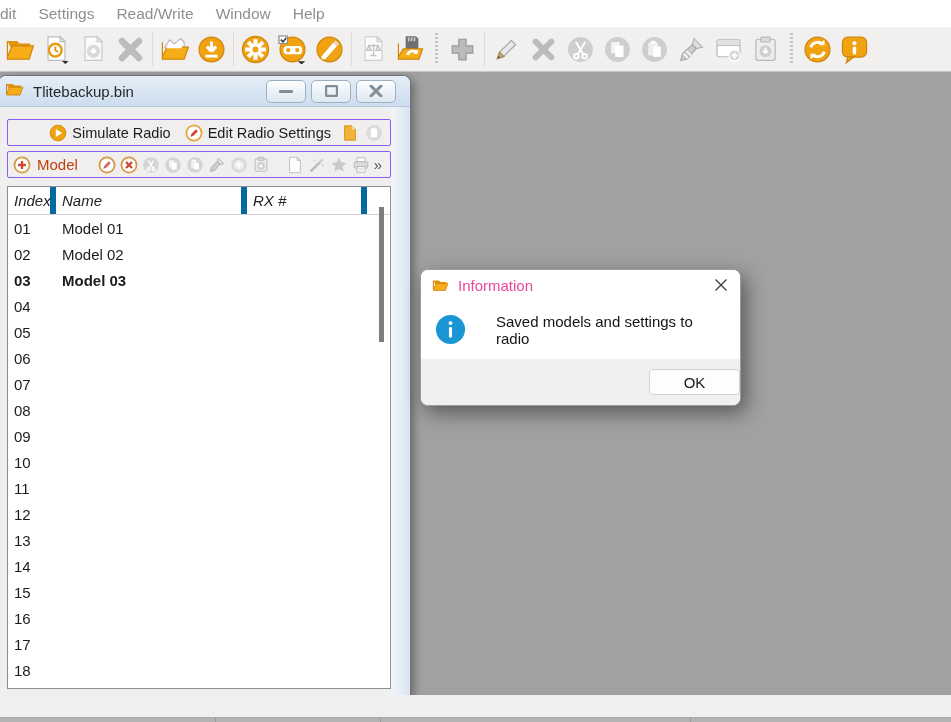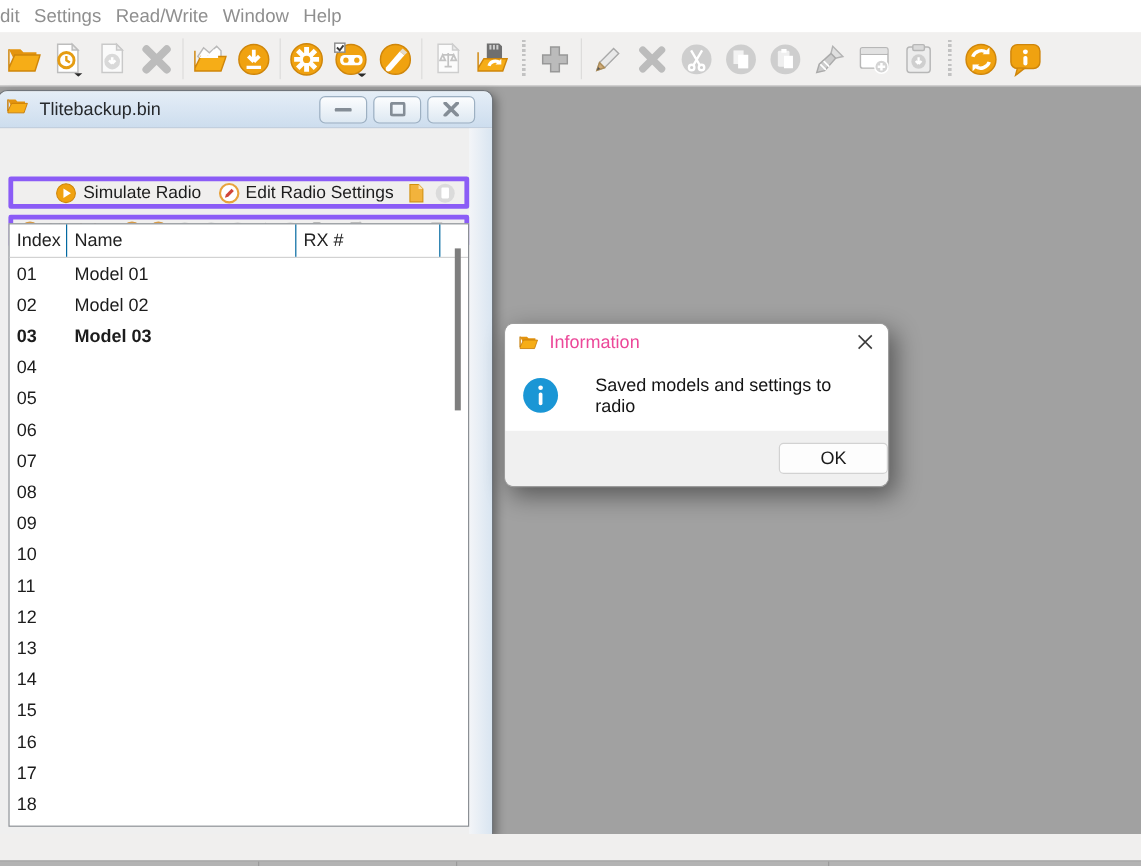--- a/index.html
+++ b/index.html
@@ -1,21 +1,21 @@
 <!DOCTYPE html>
 <html><head>
 <meta charset="utf-8">
 <style>
   * { box-sizing: border-box; margin: 0; padding: 0; }
   html,body { width:951px; height:722px; overflow:hidden; }
   body { position:relative; background:#f0efee; font-family:"Liberation Sans",sans-serif; }
 
   
   #menubar { position:absolute; top:0; left:0; right:0; height:27px; background:#ffffff;
-             display:flex; align-items:center; gap:12px; }
+             display:flex; align-items:center; gap:22px; }
   .menu-item { font-size:15.5px; color:#8f8f8f; white-space:nowrap; cursor:default; }
 
   
   #main-toolbar { position:absolute; top:27px; left:0; right:0; height:45px; background:#f1f0ef;
                   border-bottom:1px solid #c6c6c6; display:flex; align-items:center; padding-left:1px; }
   .tb-group { display:flex; align-items:center; }
   .tb-sep { width:1px; height:34px; background:#dddcdb; margin:0 3px; }
   .tb-handle { width:3px; height:32px; margin:0 6px;
                background-image:repeating-linear-gradient(#c2c2c2 0 2px, transparent 2px 4px); }
   .tb-btn { width:37px; height:40px; display:flex; align-items:center; justify-content:center; }
@@ -32,40 +32,40 @@
   .cw-titlebar { height:31px; flex:none; background:linear-gradient(#e5eef7,#cdddee);
                  border-bottom:1px solid #b9c9da; display:flex; align-items:center; padding:0 6px; }
   .cw-title { font-size:15px; color:#26292c; margin-left:9px; flex:1; }
   .cw-controls { display:flex; gap:5px; margin-right:8px; }
   .cw-btn { width:40px; height:23px; border:1px solid #9db0c2; border-radius:5px;
             background:linear-gradient(#fcfdfe,#dde8f2); display:flex; align-items:center; justify-content:center; }
   .cw-body { flex:1; position:relative; background:#efefef; }
   .cw-right-margin { position:absolute; top:0; bottom:0; right:0; width:19px;
                      background:linear-gradient(to right,#f3f5f8,#d9e5f1); }
 
-  .cw-toolbar { position:absolute; left:8px; width:384px; height:27px; border:4px solid #8b5cf6;
-                border-radius:2px; background:#f0efee; display:flex; align-items:center;margin-top:28px; }
+  .cw-toolbar { position:absolute; left:8px; width:384px; height:27px; border:1px solid #8b5cf6;
+                border-radius:2px; background:#f0efee; display:flex; align-items:center; }
   #radio-toolbar { top:12px; justify-content:flex-end; padding-right:7px; gap:14px; }
   .rt-btn { display:flex; align-items:center; gap:5px; font-size:14.5px; color:#1c1c1c; cursor:default; }
   .rt-btn svg, .mt-icon svg { width:18px; height:18px; display:block; }
   #radio-toolbar .solo-icon svg { width:18px; height:18px; display:block; }
   #radio-toolbar .iconpair { display:flex; gap:6px; margin-left:-4px; }
 
   #model-toolbar { top:44px; padding:0 5px; gap:4px; }
   #model-toolbar .label { font-size:15px; color:#c2410c; margin:0 4px 0 1px; }
   .mt-sep { width:1px; height:19px; background:#d4d4d4; margin:0 4px; }
   .mt-icon { width:20px; height:20px; display:flex; align-items:center; justify-content:center; }
   .mt-overflow { margin-left:auto; font-size:15px; color:#555; padding-right:4px; }
 
   
   #model-table { position:absolute; left:8px; top:79px; width:384px; height:503px;
                  background:#ffffff; border:1px solid #8b8f94; font-size:15px; color:#1c1c1c; }
   .mtbl-header { display:flex; height:28px; align-items:center; border-bottom:1px solid #d2d2d2; }
   .mtbl-header .hc { height:100%; display:flex; align-items:center; padding-left:6px;
-                     border-right:1px solid #0369a1; color:#222; }
+                     border-right:6px solid #0369a1; color:#222;font-style:italic; }
   .hc.c1 { width:48px; } .hc.c2 { width:191px; } .hc.c3 { width:120px; }
   .mtbl-row { display:flex; height:26px; align-items:center; }
   .mtbl-row .c1 { width:48px; padding-left:6px; }
   .mtbl-row .c2 { width:191px; padding-left:6px; }
   .mtbl-row .c3 { width:120px; padding-left:6px; }
   .mtbl-row.bold { font-weight:bold; }
   .scroll-track { position:absolute; top:2px; bottom:2px; right:4px; width:9px; }
   .scroll-thumb { position:absolute; right:2px; top:18px; width:5px; height:135px; background:#7e7e7e; }
 
   

